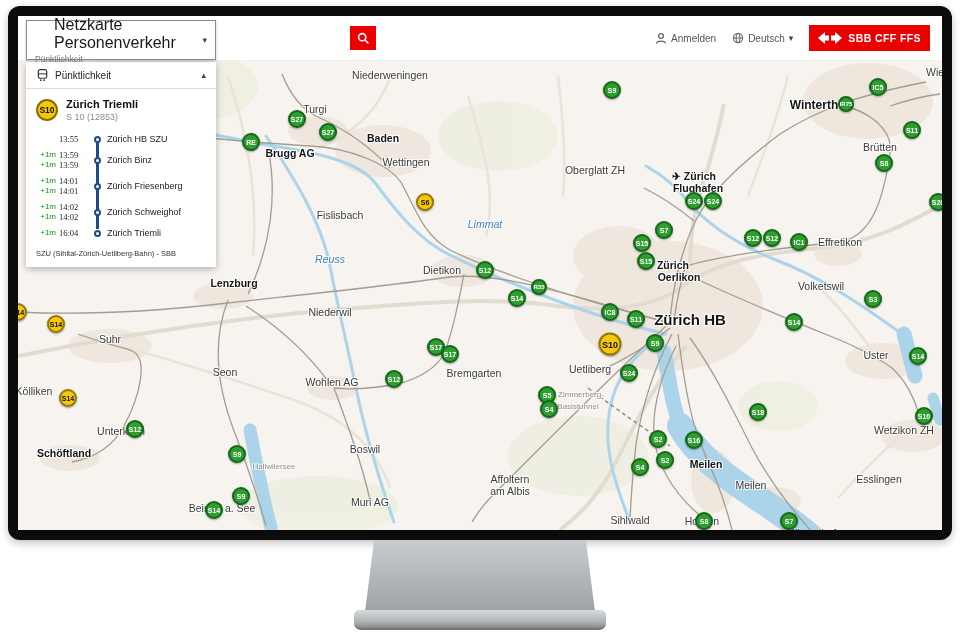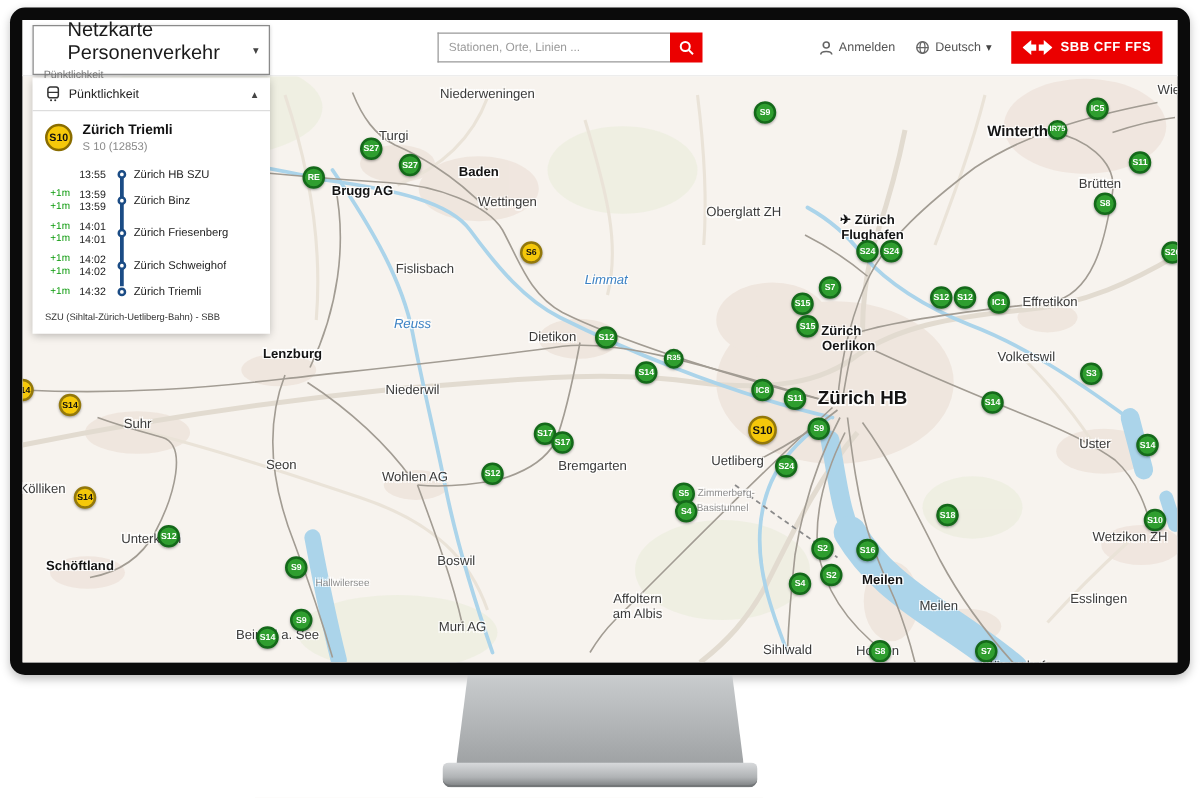--- a/index.html
+++ b/index.html
@@ -31,21 +31,21 @@
   .panel-body{position:relative;}
   .train-info{display:flex;align-items:center;gap:8px;padding:9px 10px 5px;}
   .badge-s10{width:22px;height:22px;border-radius:50%;background:#f5c80a;border:2px solid #8a6d00;color:#111;font-size:8.5px;font-weight:bold;display:flex;align-items:center;justify-content:center;box-sizing:border-box;flex:none;}
   .train-name{font-size:11px;font-weight:bold;color:#111;}
   .train-number{font-size:9px;color:#8a8a8a;margin-top:2px;}
   .stop-list{position:relative;padding:4px 0 2px;}
   .timeline{position:absolute;left:70px;top:14px;bottom:14px;width:2.5px;background:#1b4c85;z-index:1;}
   .stop-row{display:flex;align-items:center;padding:3px 0 3px 10px;position:relative;}
   .sc{line-height:10px;}
   .sc.delay{width:20px;font-size:8px;color:#0b9a0b;text-align:right;flex:none;}
-  .sc.time{width:30px;font-size:8.5px;color:#222;text-align:center;margin-left:3px;flex:none;}
+  .sc.time{width:30px;font-size:8.5px;color:#222;text-align:left;margin-left:3px;flex:none;font-family:Liberation Serif, serif;}
   .dotcol{width:16px;display:flex;justify-content:center;position:relative;z-index:2;flex:none;}
   .dot{width:7px;height:7px;border-radius:50%;background:#fff;border:2px solid #1b4c85;box-sizing:border-box;}
   .sc.sname{font-size:9px;color:#222;white-space:nowrap;overflow:hidden;margin-left:2px;}
   .stop-row.dim .time,.stop-row.dim .sname{color:#9b9b9b;}
   .panel-footer{padding:6px 10px 9px;font-size:7.5px;color:#333;}
   .plink{cursor:pointer;}
   
   .map{position:absolute;inset:0;background:#f7f3ee;overflow:hidden;z-index:1;cursor:grab;}
   .map svg{position:absolute;inset:0;}
   .map-labels,.map-badges{position:absolute;inset:0;}
@@ -250,21 +250,20 @@
             <div class="bdg" style="left: 219px; top: 438px;">S9</div>
             <div class="bdg" style="left: 117px; top: 413px;">S12</div>
             <div class="bdg yl" style="left: 50px; top: 382px;">S14</div>
             <div class="bdg yl" style="left: 38px; top: 308px;">S14</div>
             <div class="bdg yl" style="left: 0px; top: 296px;">S14</div>
           </div>
       </div>
 
       <div class="app-header">
         <div class="search">
-          <input type="text" placeholder="Stationen, Orte, Linien ..." style="">
           <button class="search-btn">
             <svg width="13" height="13" viewBox="0 0 13 13">
               <circle cx="5.2" cy="5.2" r="3.6" fill="none" stroke="#fff" stroke-width="1.6"></circle>
               <line x1="8" y1="8" x2="11.4" y2="11.4" stroke="#fff" stroke-width="1.6"></line>
             </svg>
           </button>
         </div>
         <div class="hdr-right">
           <div class="hbtn">
             <svg width="12" height="13" viewBox="0 0 12 13">
@@ -371,21 +370,21 @@
                 <div class="dotcol">
                   <div class="dot"></div>
                 </div>
                 <div class="sc sname">Zürich Schweighof</div>
               </div>
               <div class="stop-row">
                 <div class="sc delay">
                   <div>+1m</div>
                 </div>
                 <div class="sc time">
-                  <div>14:32</div>
+                  <div>16:04</div>
                 </div>
                 <div class="dotcol">
                   <div class="dot"></div>
                 </div>
                 <div class="sc sname">Zürich Triemli</div>
               </div>
             </div>
           <div class="panel-footer">
             <span class="plink">SZU (Sihltal-Zürich-Uetliberg-Bahn)</span><span> - </span><span class="plink">SBB</span>
           </div>

